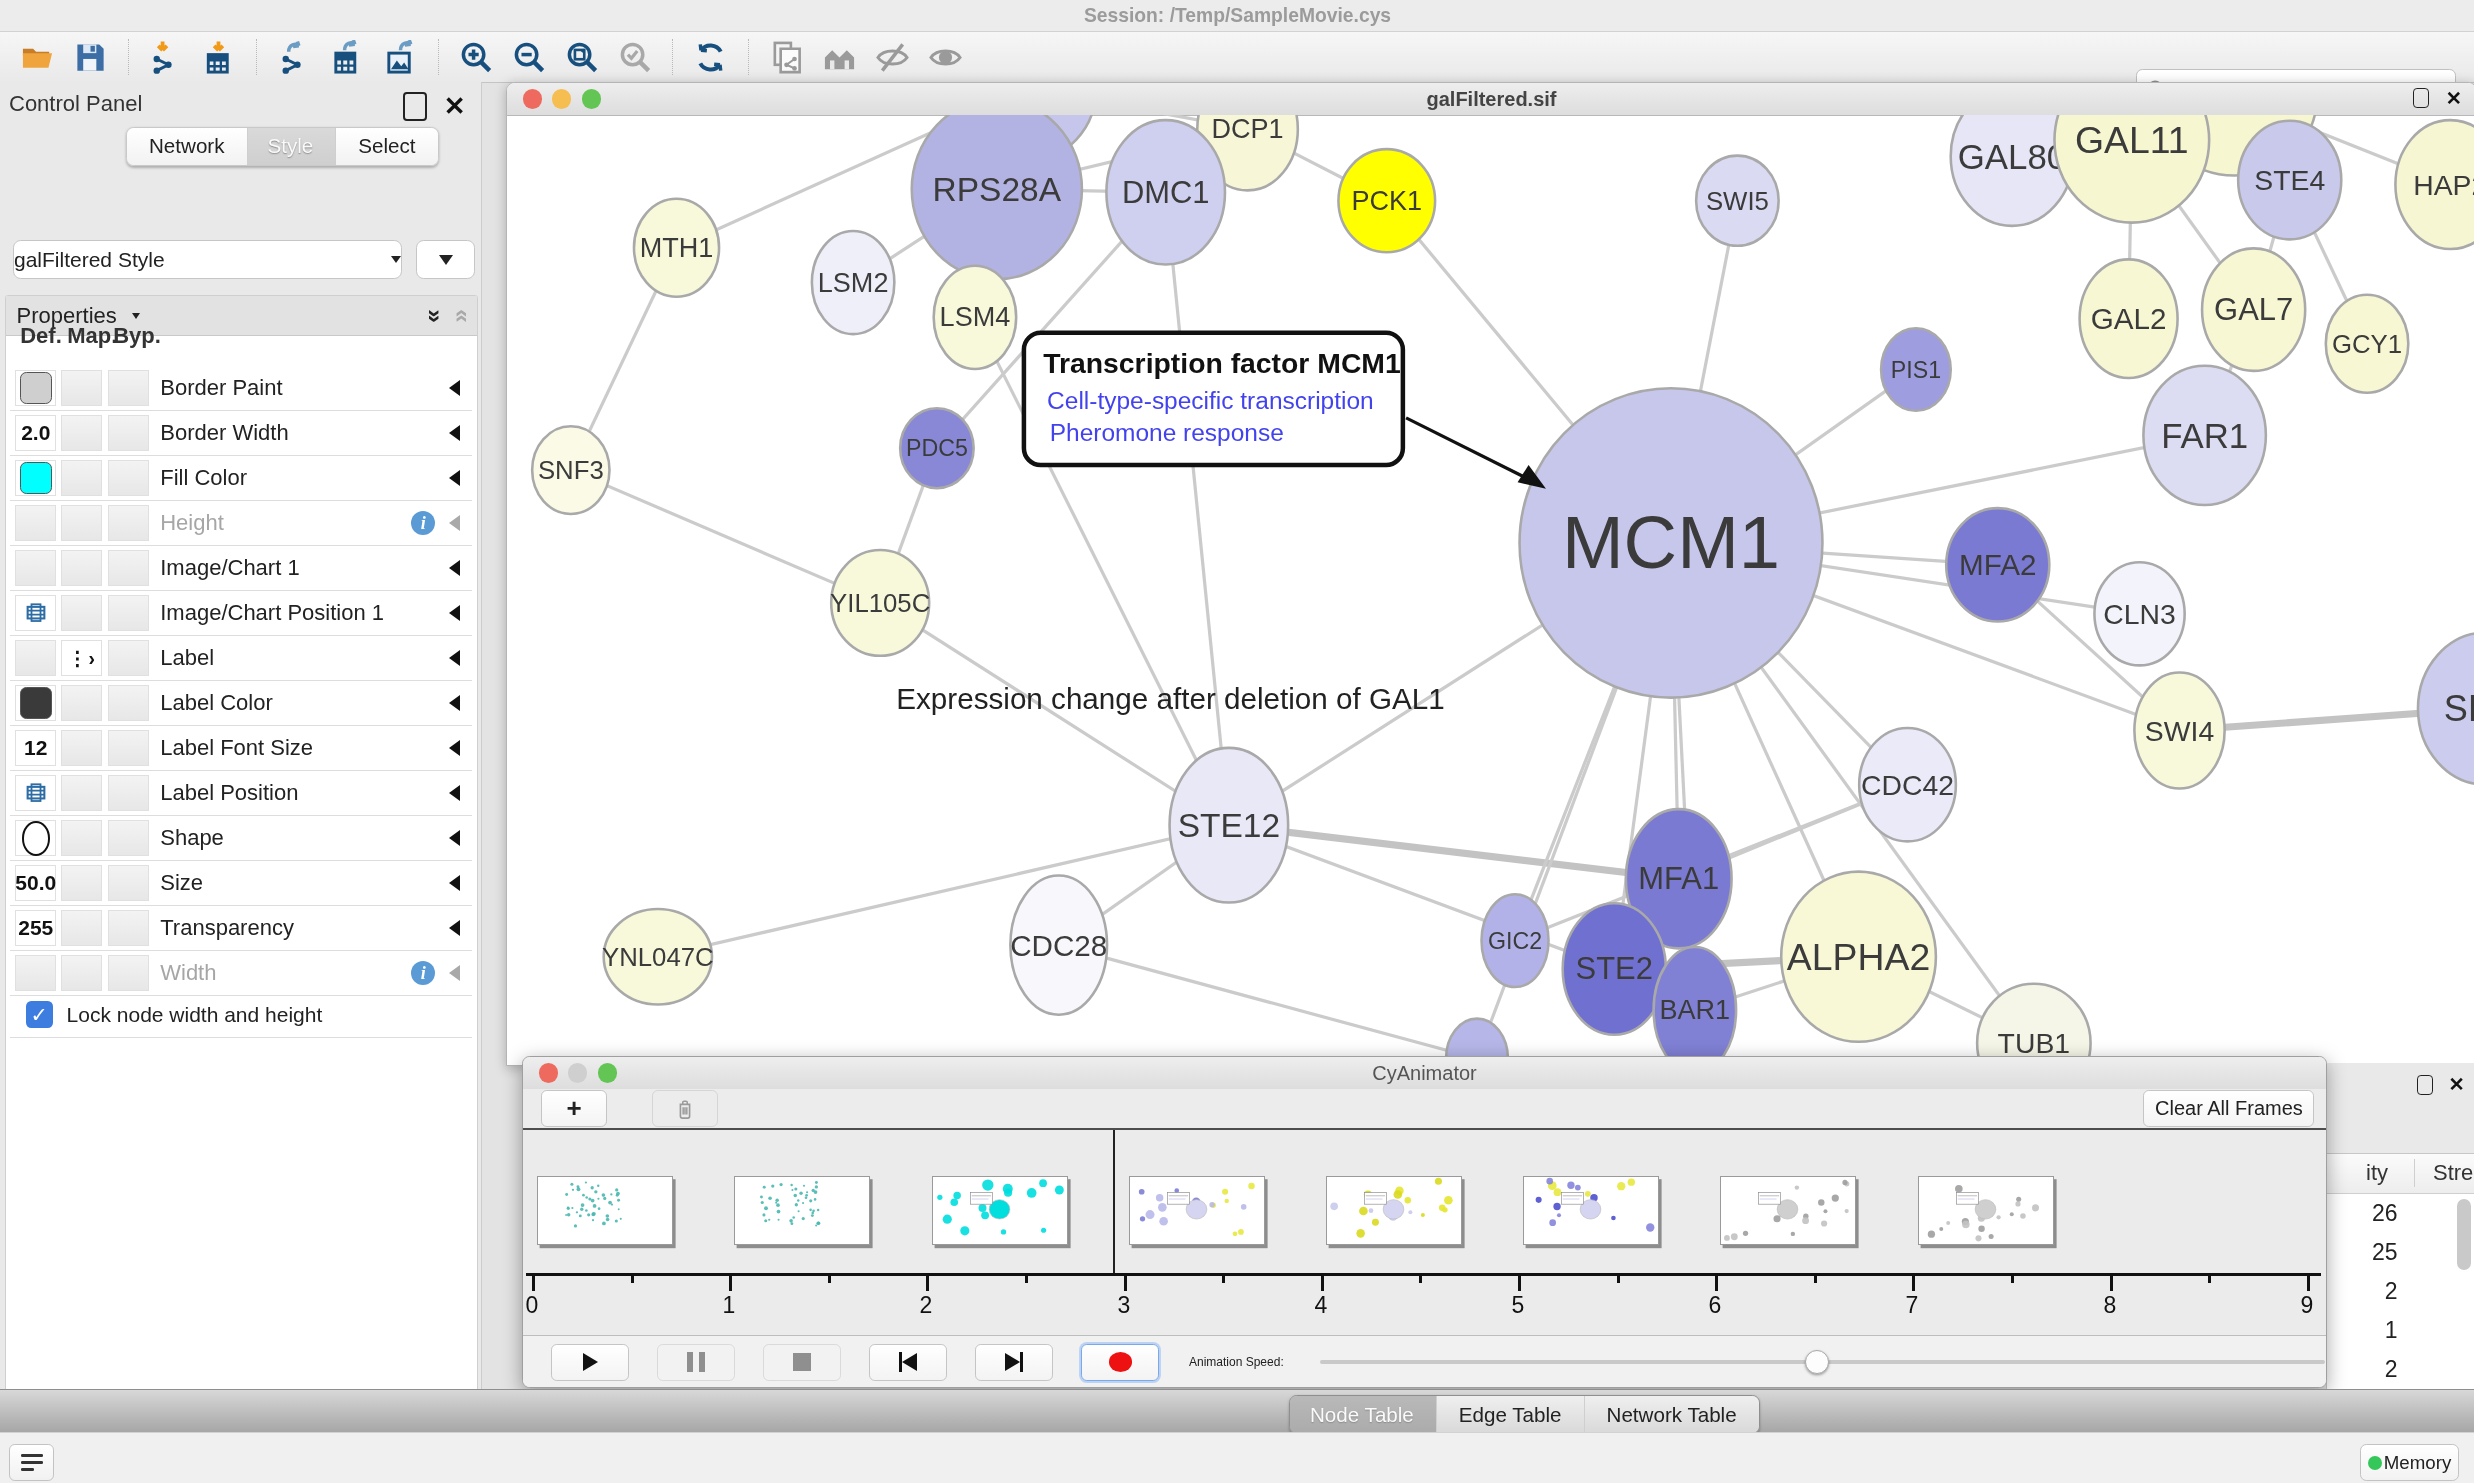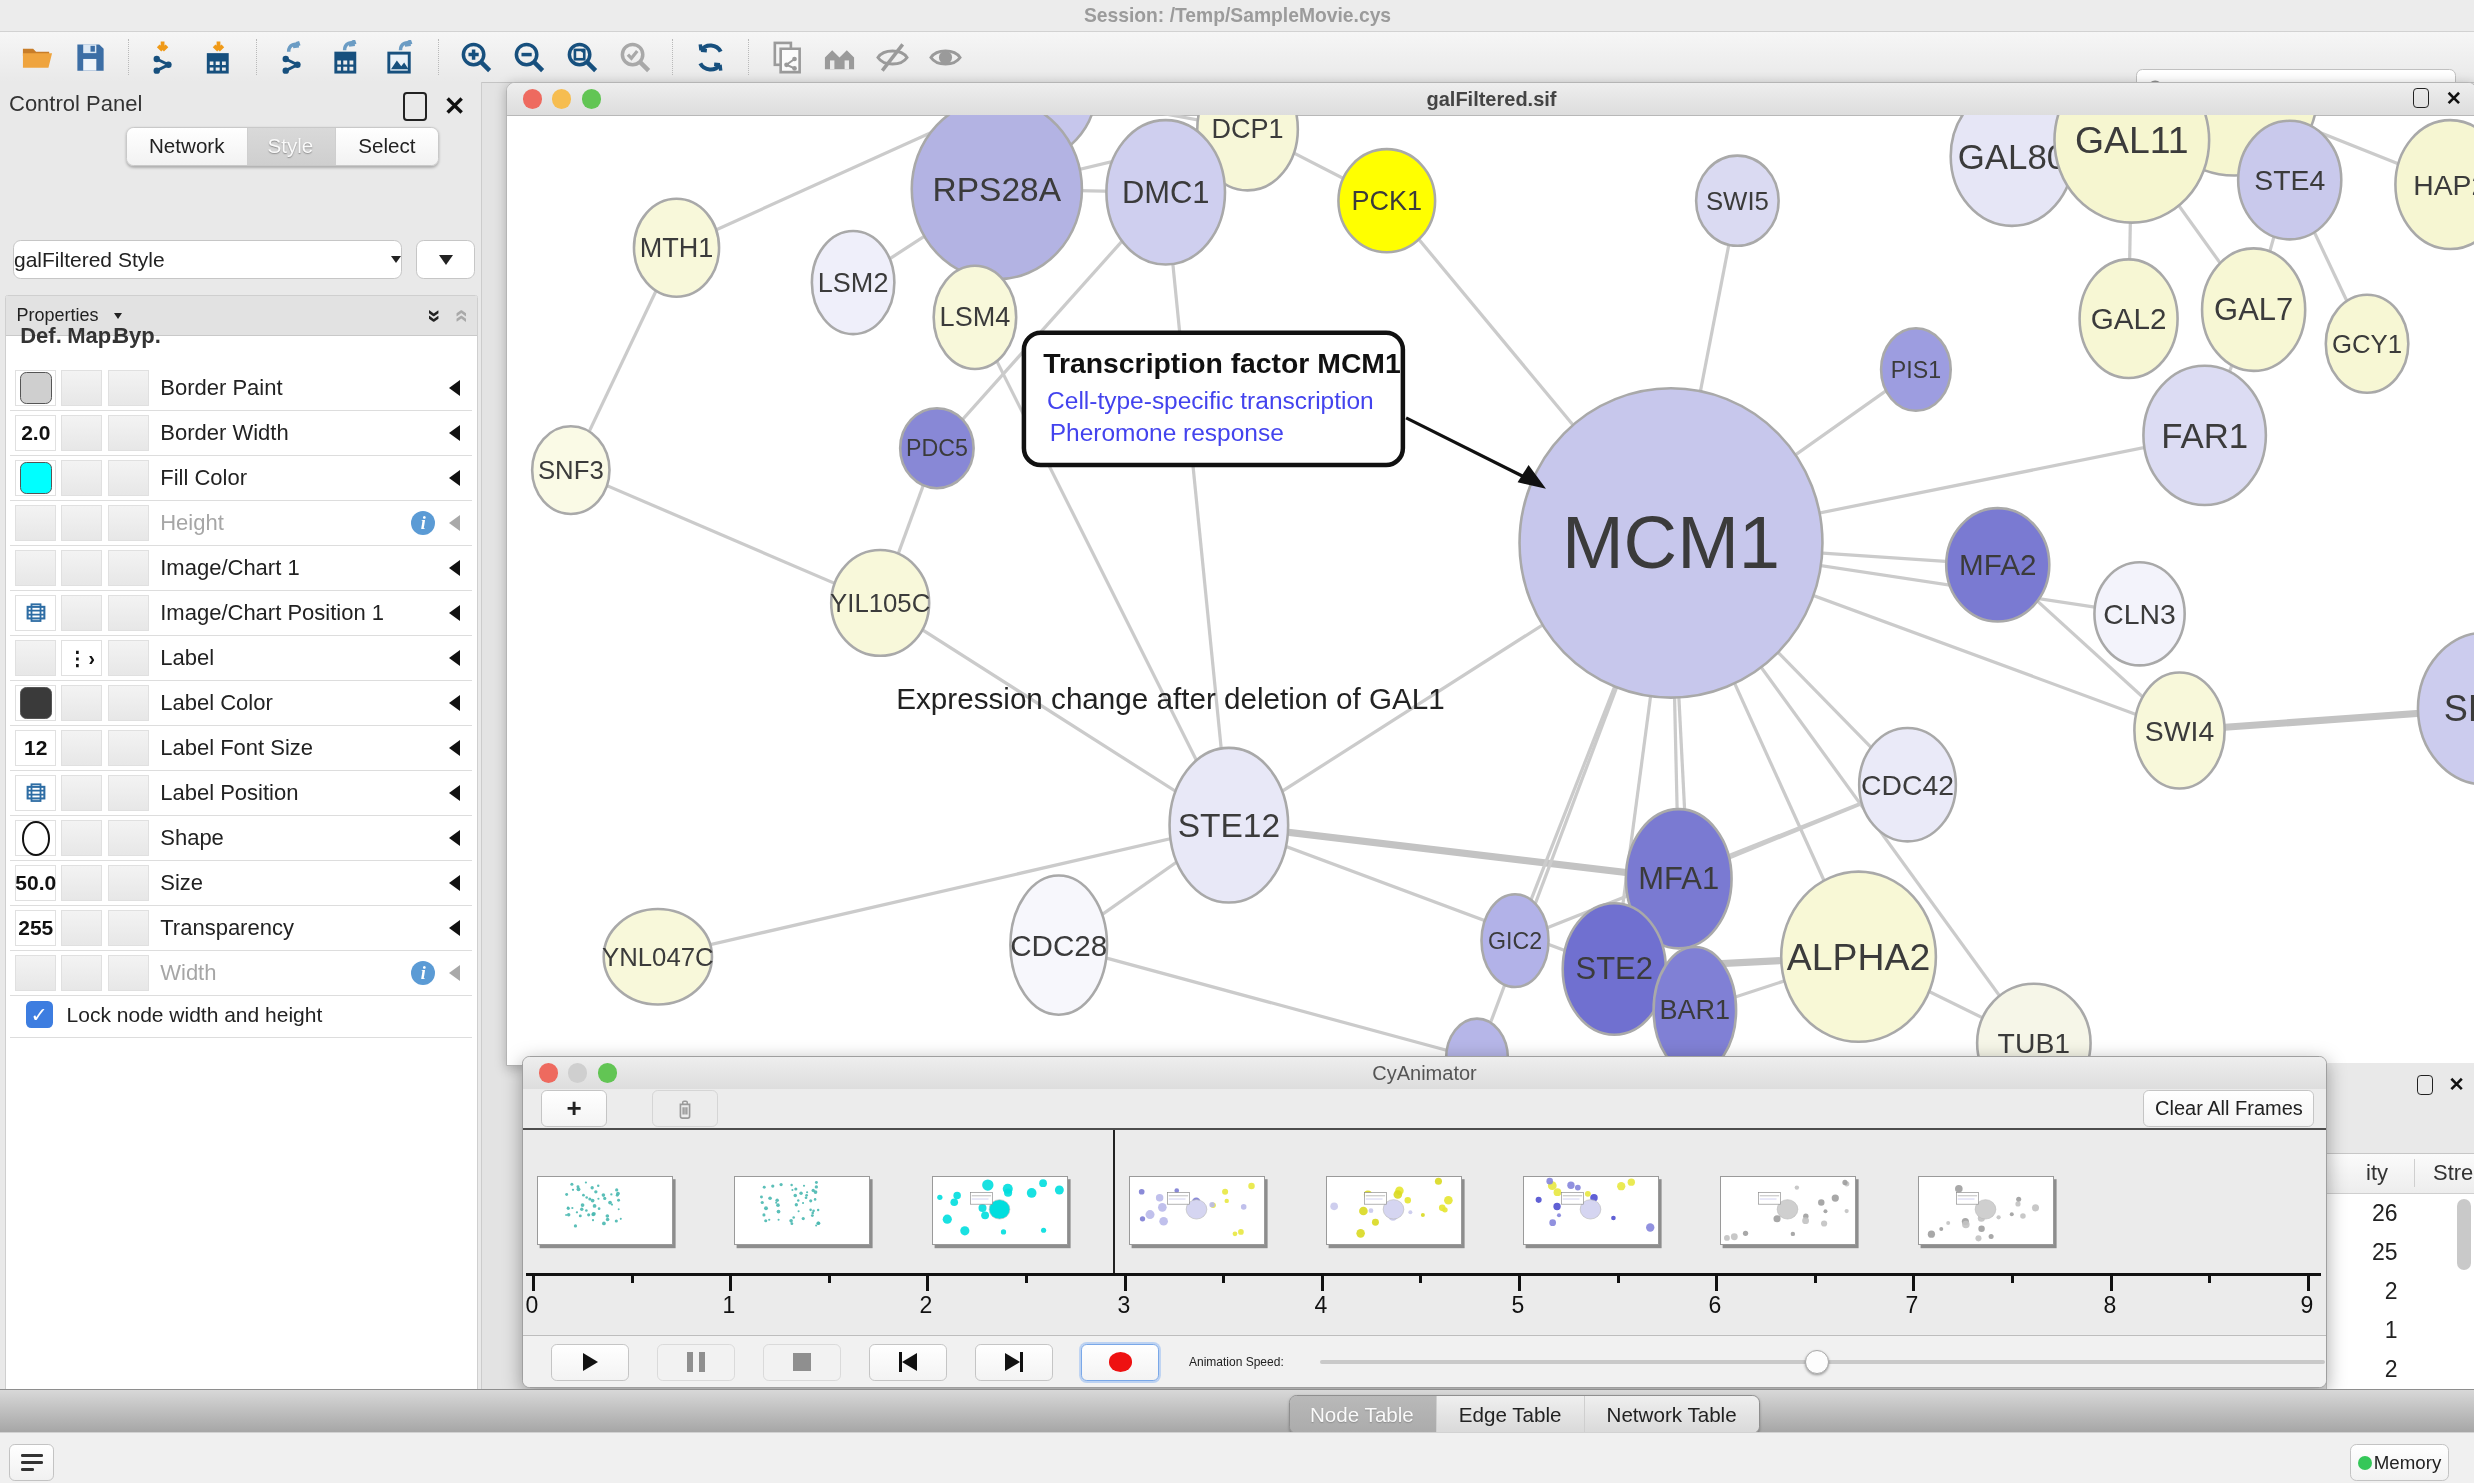--- a/index.html
+++ b/index.html
@@ -36,21 +36,21 @@
             border-radius:7.7px;display:flex;align-items:center;justify-content:space-between;
             padding:0 0;font-size:21px;color:#222;}
   #styleselbtn{left:416px;top:158px;width:57px;height:37px;background:#fff;border:1.3px solid #c6c6c6;
             border-radius:7.7px;display:flex;align-items:center;justify-content:center;}
   .downtri{width:0;height:0;border-left:7.7px solid transparent;border-right:7.7px solid transparent;
            border-top:10.3px solid #222;}
   .downtri.sm{border-left-width:5.8px;border-right-width:5.8px;border-top-width:7.7px;}
   #propsheet{left:5.2px;top:213px;width:471px;height:1176px;background:#fff;border:0.6px solid #cfcfcf;border-radius:2.6px;}
   #propshead{left:0;top:0;width:100%;height:40px;background:#e2e2e2;border-bottom:0.6px solid #c9c9c9;
              display:flex;align-items:center;justify-content:space-between;padding:0 10.3px;box-sizing:border-box;}
-  #propshead .pt{font-size:18px;color:#222;display:flex;align-items:center;gap:15px;}
+  #propshead .pt{font-size:22px;color:#222;display:flex;align-items:center;gap:15px;}
   .chev{display:inline-block;font-size:24.5px;font-weight:bold;color:#222;transform:rotate(90deg);}
   .chev.up{transform:rotate(-90deg);color:#a9a9a9;}
   #colhdr{left:0;top:23px;width:100%;height:30px;font-size:22px;font-weight:bold;color:#333;}
   #colhdr span{position:absolute;top:3.9px;}
   #proprows{left:3.9px;top:70px;width:462px;}
   .prow{position:relative;height:44px;border-bottom:0.6px solid #dddddd;display:flex;align-items:center;}
   .cell{width:41px;height:36px;background:linear-gradient(#f3f3f3,#e7e7e7);border:0.6px solid #e0e0e0;
         margin-left:5.2px;display:flex;align-items:center;justify-content:center;box-sizing:border-box;}
   .cell.white{background:#fff;}
   .plabel{margin-left:11.6px;font-size:22px;color:#222;flex:1;}
@@ -124,21 +124,21 @@
   #tp-colsep{position:absolute;left:87px;top:5.2px;width:1.3px;height:28px;background:#cfcfcf;}
   
   #tabstrip{left:0;top:1389px;width:2475px;height:43px;background:linear-gradient(#d8d8d8,#a5a5a5);
             border-top:1.3px solid #8e8e8e;}
   #statusbar{left:0;top:1432px;width:2475px;height:52px;background:#f0f0f0;border-top:0.6px solid #d2d2d2;}
   #menulistbtn{left:9px;top:1444px;width:43px;height:35px;background:linear-gradient(#fff,#f1f1f1);
                border:1.3px solid #c3c3c3;border-radius:5.8px;display:flex;align-items:center;justify-content:center;}
   .hamb{width:22px;}
   .hamb i{display:block;height:2.6px;background:#333;margin:4.5px 0;border-radius:1.3px;}
   .hamb i.half{width:60%;}
-  #membtn{right:25px;top:1444px;width:97px;height:35px;background:linear-gradient(#fff,#f2f2f2);
+  #membtn{right:15px;top:1444px;width:97px;height:35px;background:linear-gradient(#fff,#f2f2f2);
           border:1.3px solid #c3c3c3;border-radius:6.4px;display:flex;align-items:center;justify-content:center;gap:2px;
           font-size:18.7px;color:#222;}
   #memdot{width:14px;height:14px;border-radius:50%;}
 </style>
 </head>
 <body>
 
 <div id="titlebar" class="abs">
   <div class="t">Session: /Temp/SampleMovie.cys</div>
 </div>

